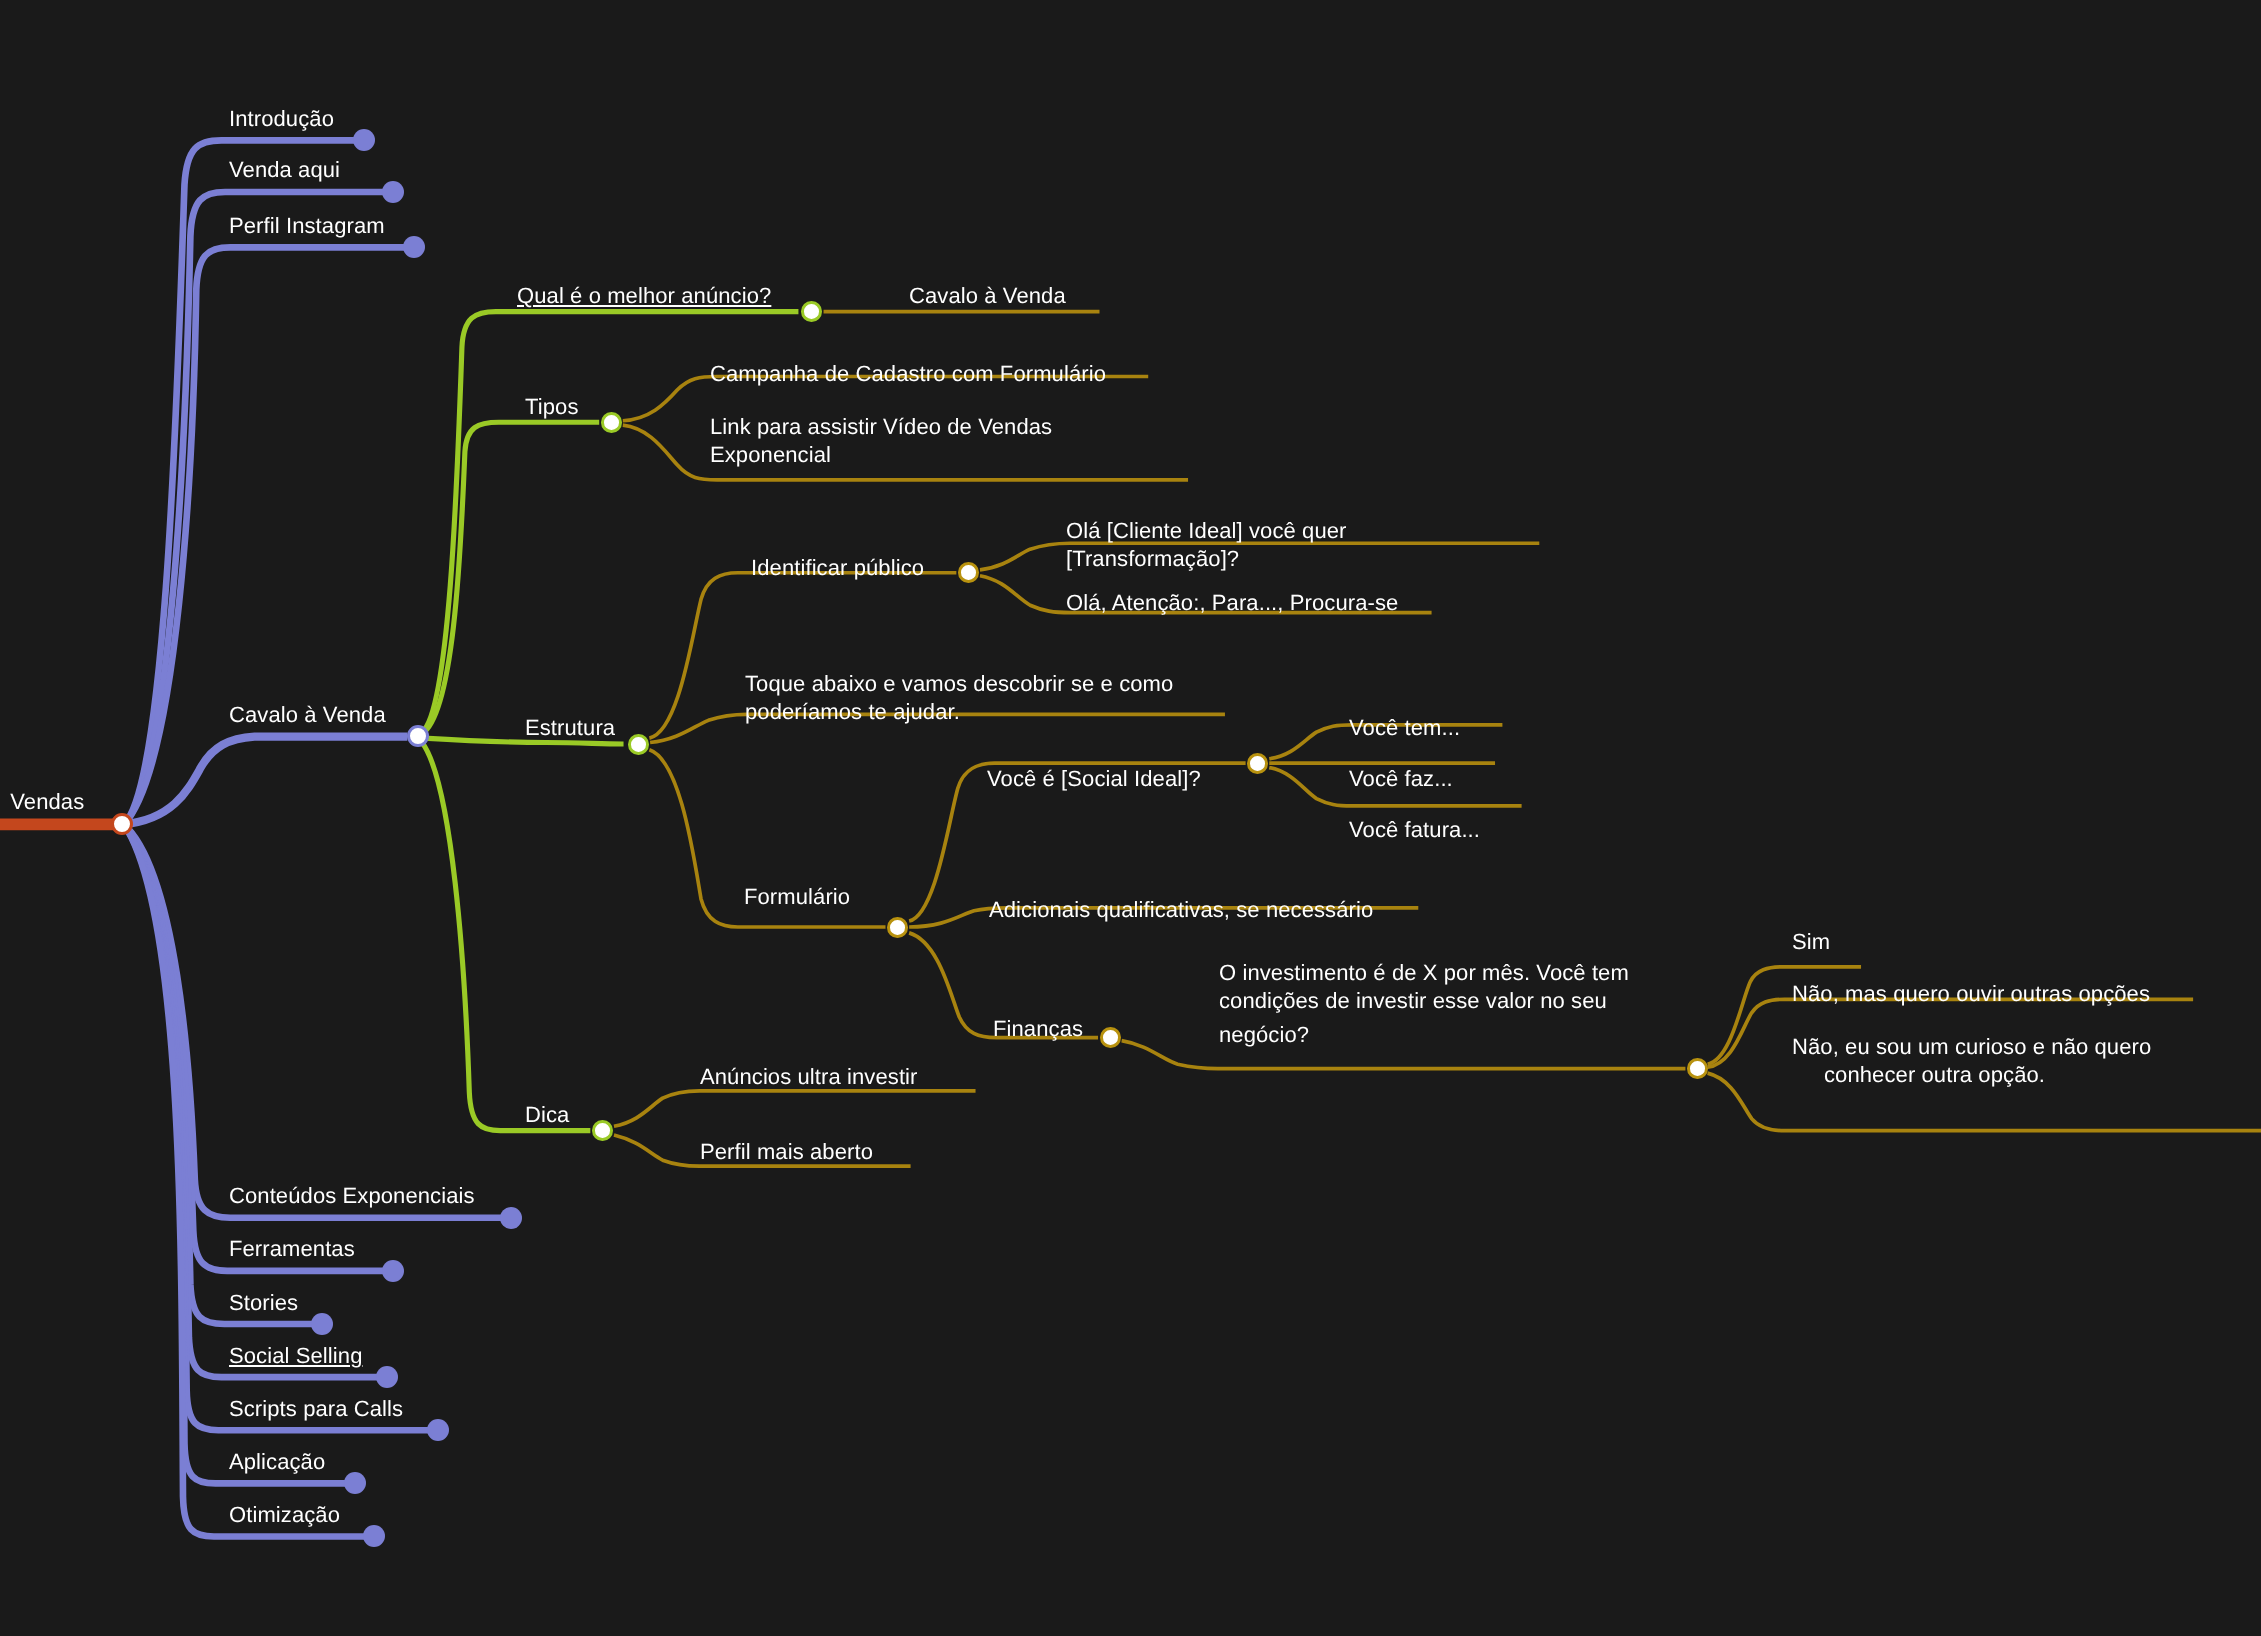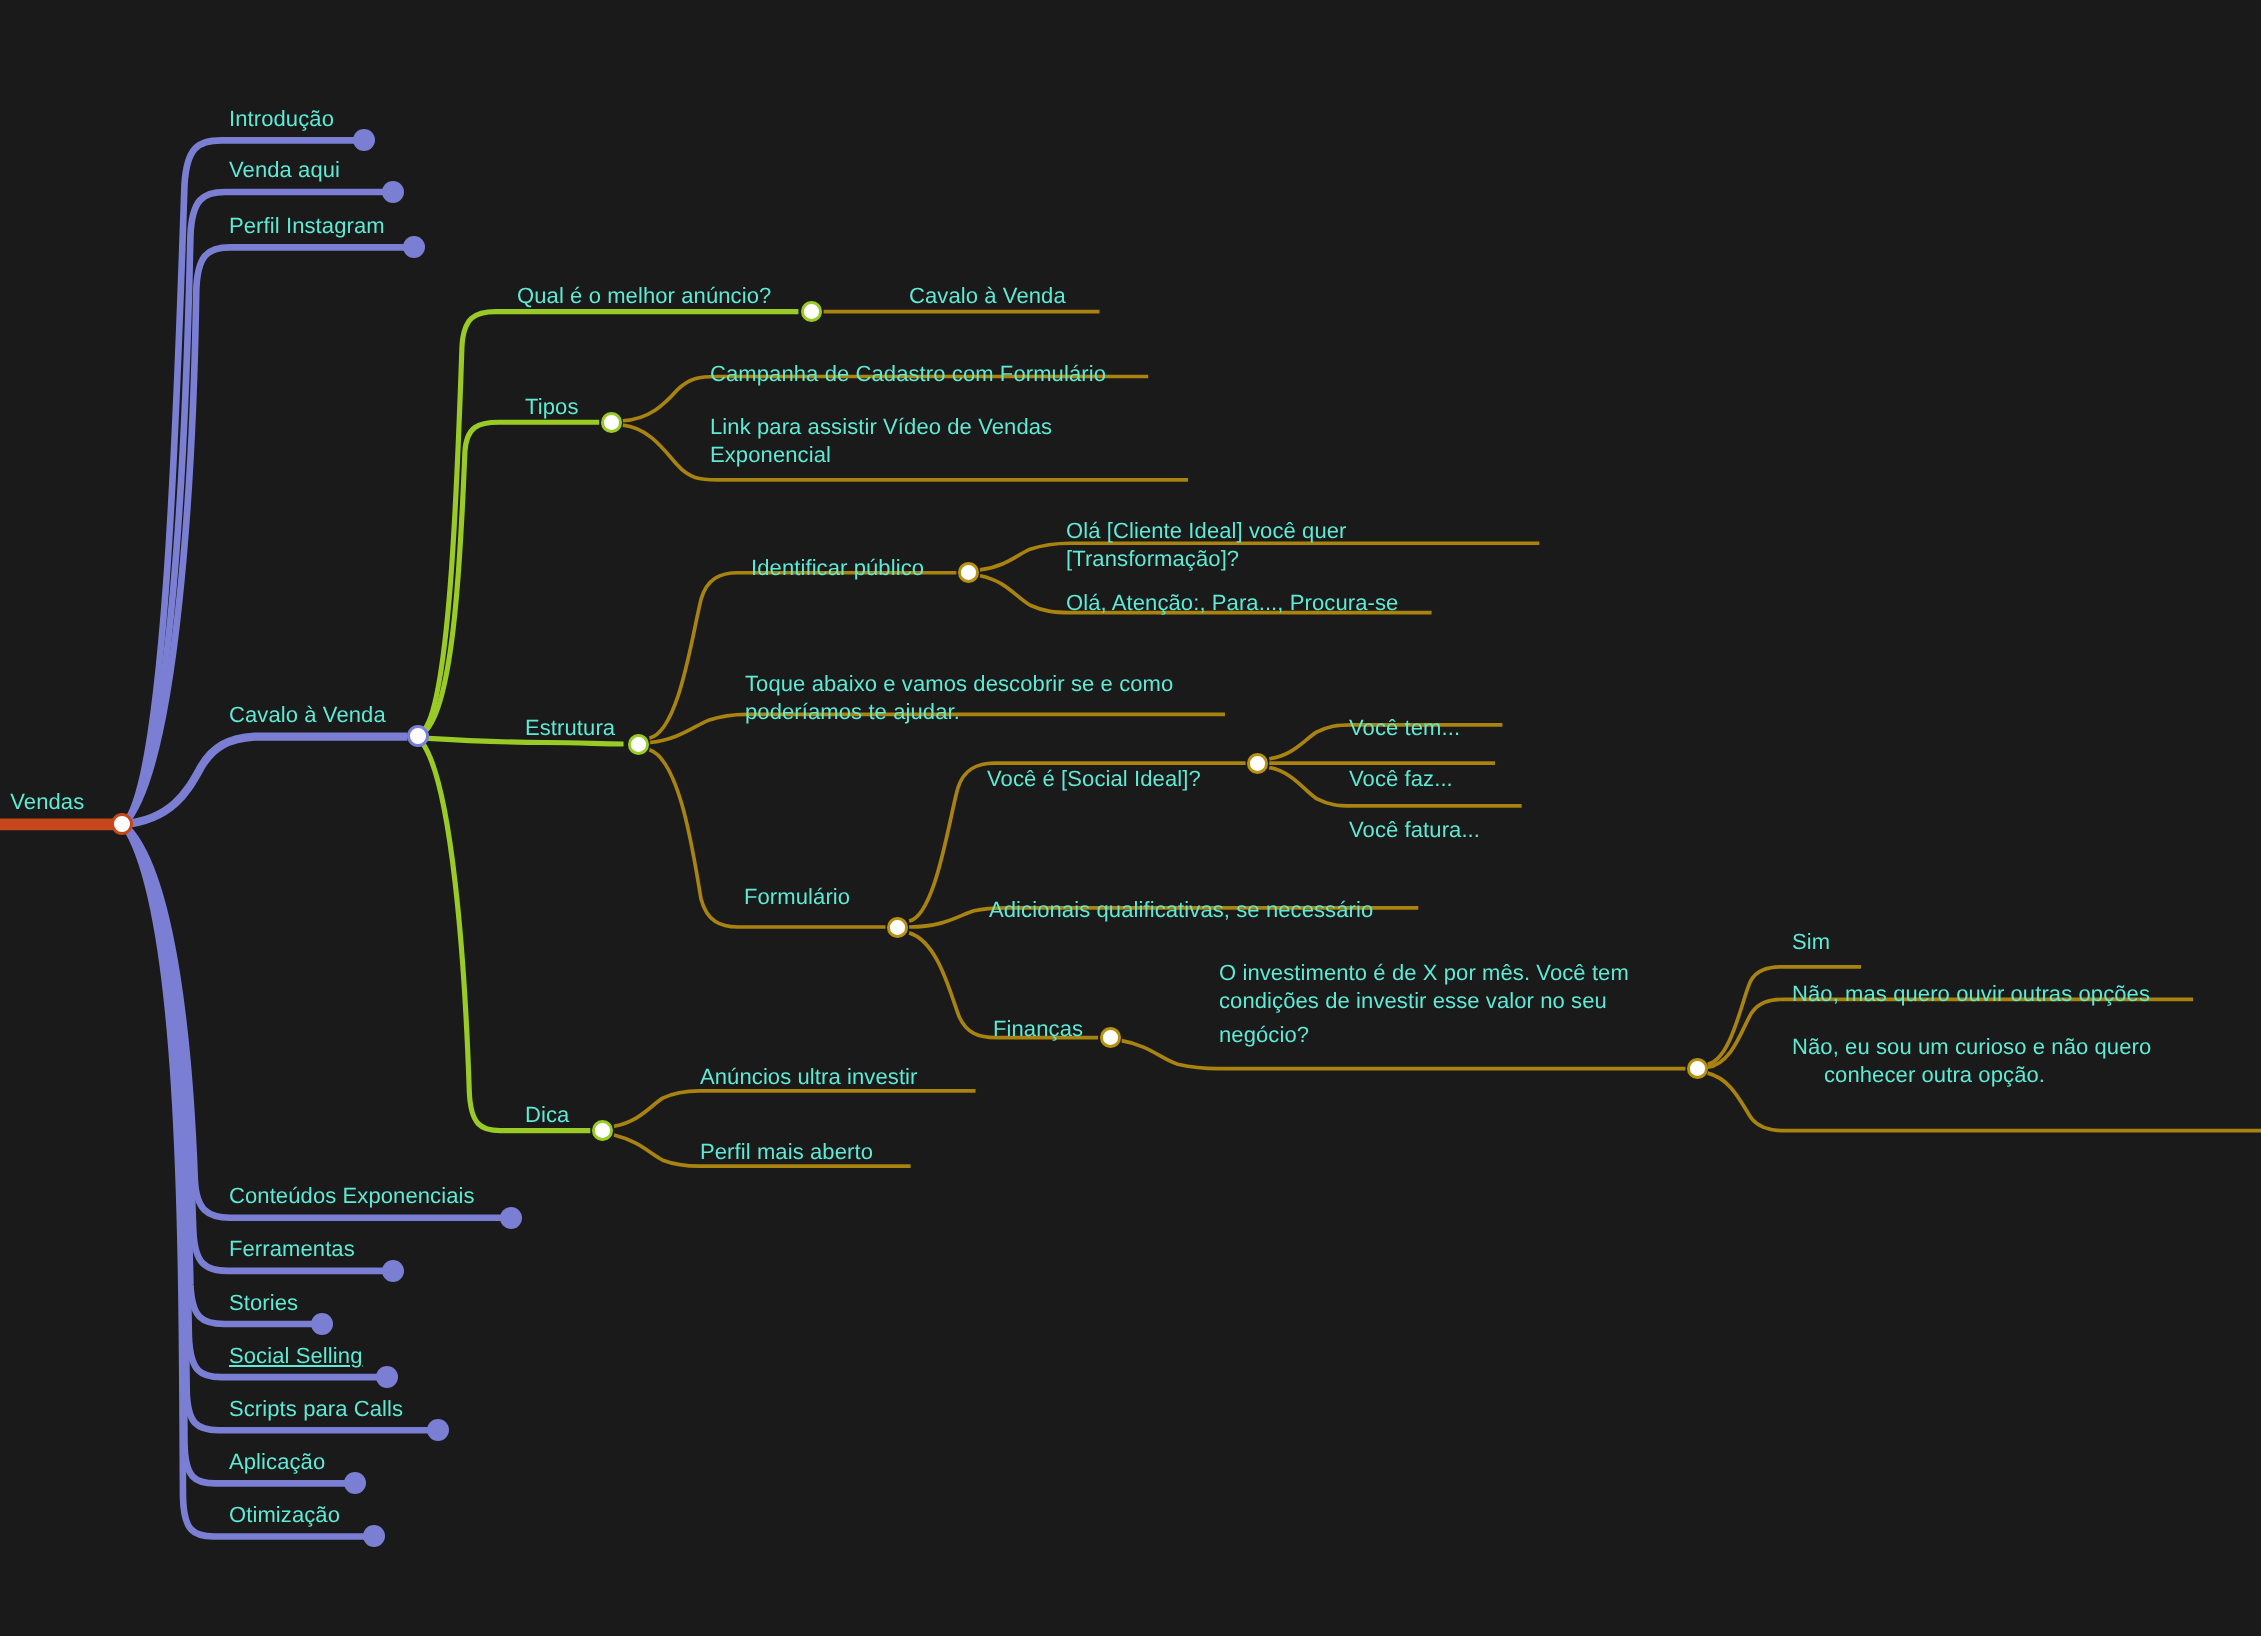--- a/index.html
+++ b/index.html
@@ -16,21 +16,21 @@
     font-family: "Liberation Sans", sans-serif;
   }
   svg.links {
     position: absolute;
     left: 0; top: 0;
     width: 2261px;
     height: 1637px;
   }
   .node-label {
     position: absolute;
-    color: #5eead4;
+    color: #ffffff;
     font-size: 22px;
     line-height: 28px;
     white-space: pre;
     letter-spacing: 0.1px;
     text-rendering: geometricPrecision;
   }
   .dot {
     position: absolute;
     border-radius: 50%;
     box-sizing: border-box;
@@ -161,21 +161,21 @@
   <div class="node-label" style="left:229px; top:212px;">Perfil Instagram</div>
   <div class="node-label" style="left:229px; top:701px;">Cavalo à Venda</div>
   <div class="node-label" style="left:229px; top:1182px;">Conteúdos Exponenciais</div>
   <div class="node-label" style="left:229px; top:1235px;">Ferramentas</div>
   <div class="node-label" style="left:229px; top:1289px;">Stories</div>
   <div class="node-label" style="left:229px; top:1342px;text-decoration:underline;">Social Selling</div>
   <div class="node-label" style="left:229px; top:1395px;">Scripts para Calls</div>
   <div class="node-label" style="left:229px; top:1448px;">Aplicação</div>
   <div class="node-label" style="left:229px; top:1501px;">Otimização</div>
 
-  <div class="node-label" style="left:517px;  top:282px;">Qual é o melhor anúncio?</div>
+  <div class="node-label" style="left:517px;  top:282px;text-decoration:underline;">Qual é o melhor anúncio?</div>
   <div class="node-label" style="left:909px; top:282px;">Cavalo à Venda</div>
   <div class="node-label" style="left:525px;  top:393px;">Tipos</div>
   <div class="node-label" style="left:710px;  top:360px;">Campanha de Cadastro com Formulário</div>
   <div class="node-label" style="left:710px;  top:413px;">Link para assistir Vídeo de Vendas</div>
   <div class="node-label" style="left:710px;  top:441px;">Exponencial</div>
   <div class="node-label" style="left:525px;  top:714px;">Estrutura</div>
   <div class="node-label" style="left:525px;  top:1101px;">Dica</div>
   <div class="node-label" style="left:700px;  top:1063px;">Anúncios ultra investir</div>
   <div class="node-label" style="left:700px;  top:1138px;">Perfil mais aberto</div>
 

